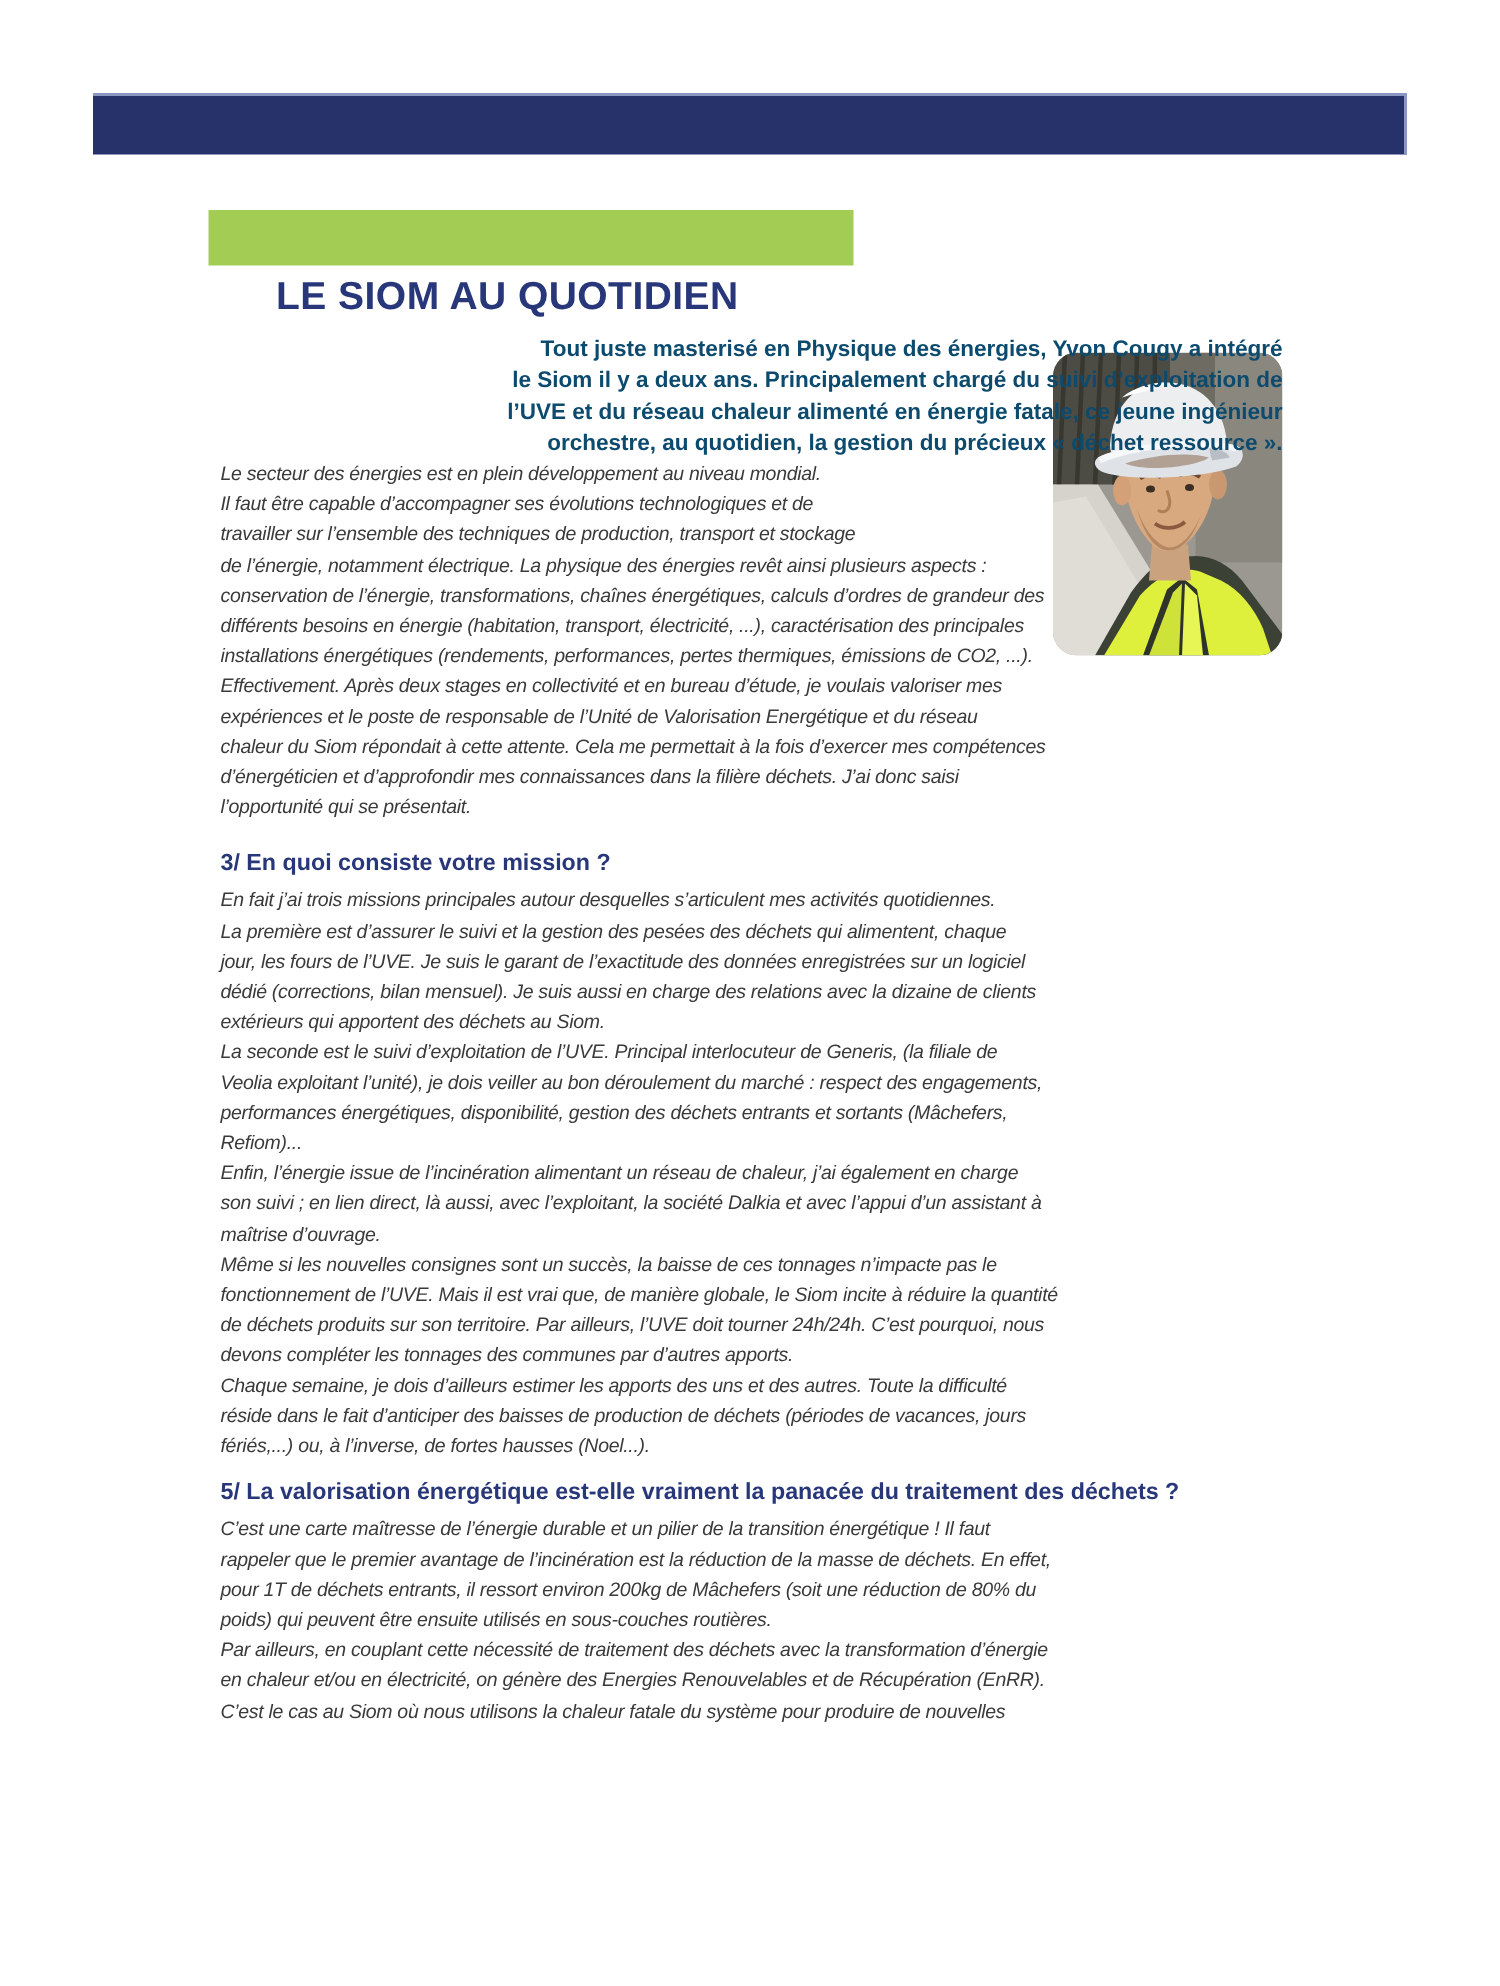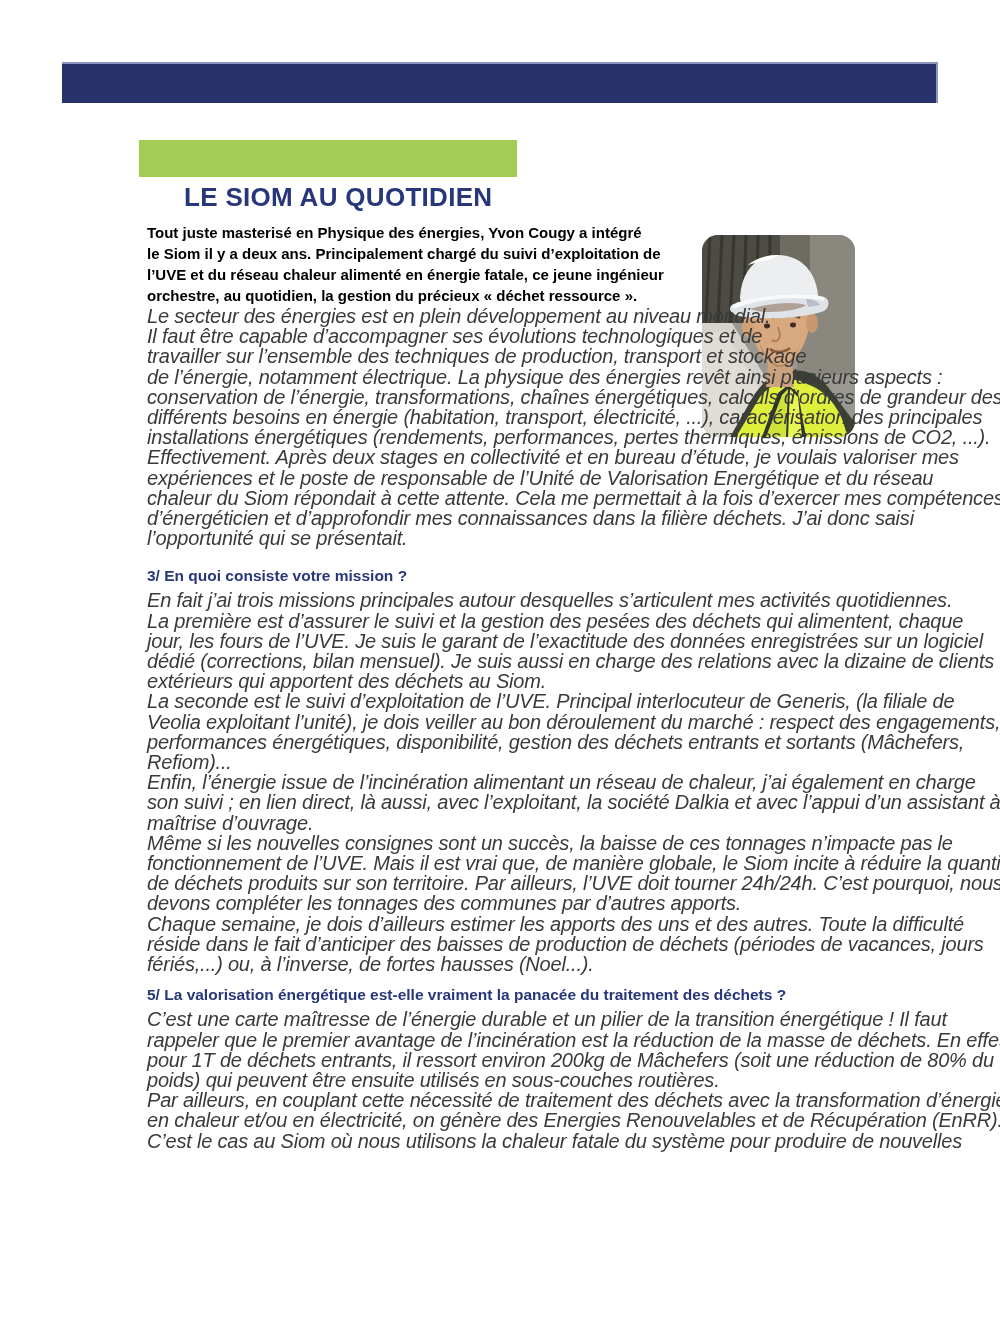--- a/index.html
+++ b/index.html
@@ -12,48 +12,48 @@
   .top-banner{
     position:absolute;left:62px;top:62px;width:876px;height:41px;
     background:#263269;
     border-top:2px solid #8b97c2;border-right:2px solid #8b97c2;
     box-sizing:border-box;
     color:#ffffff;font-weight:bold;font-size:31px;line-height:38px;
     padding-left:86px;letter-spacing:.5px;
     white-space:pre;
   }
   .section-banner{
-    position:absolute;left:139px;top:140px;width:378px;height:37px;
+    position:absolute;left:139px;top:140px;width:430px;height:37px;
     background:#a3cc55;
     color:#28367a;font-weight:bold;font-size:26px;line-height:38px;
     padding-left:30px;letter-spacing:.3px;
     white-space:pre;box-sizing:border-box;
   }
   .article{
     position:absolute;left:147px;top:206px;width:708px;
   }
   .title{
     margin:4px 0 0 0;
     font-size:23px;line-height:29px;font-weight:normal;
     color:#28367a;white-space:pre;
   }
   .intro{
     margin:16px 0 0 0;
     font-size:15px;line-height:21px;font-weight:bold;
-    color:#000000;white-space:pre;
+    color:#0c4a6e;white-space:pre;text-align:right;
   }
   .question{
     margin:11px 0 4px 0;
     font-size:15.5px;line-height:20px;font-weight:bold;
     color:#28367a;white-space:pre;
   }
   .question.gap-lg{margin-top:18px;}
   .answer{
     margin:0;
-    font-size:20px;line-height:20.2px;font-style:italic;
+    font-size:13px;line-height:20.2px;font-style:italic;
     color:#3a3a3a;letter-spacing:-0.2px;white-space:pre;
   }
   .photo{
     position:absolute;left:702px;top:235px;width:153px;height:202px;
     border-radius:16px;overflow:hidden;
   }
   .photo svg{display:block;}
 </style>
 </head>
 <body>

